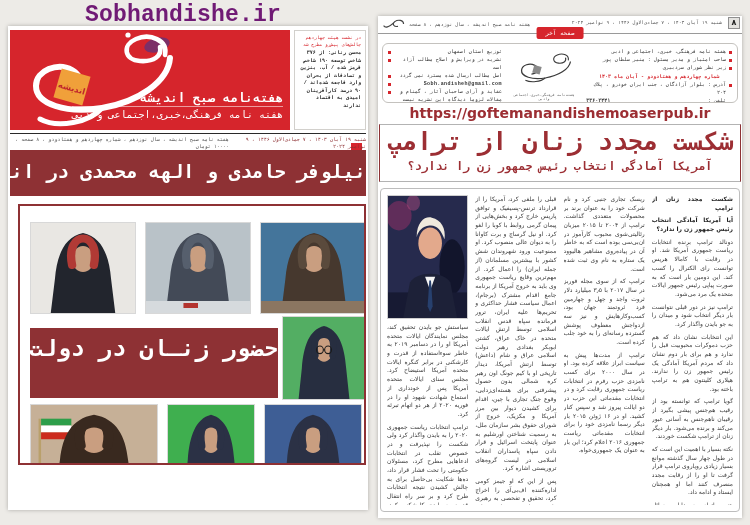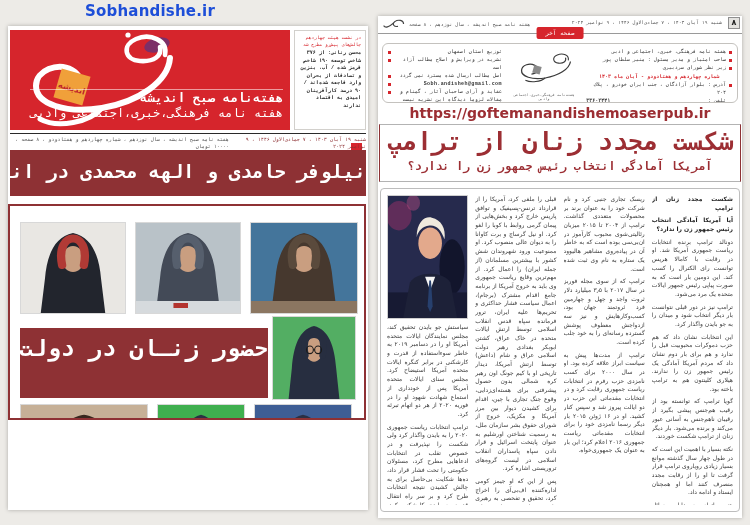--- a/index.html
+++ b/index.html
@@ -1,37 +1,37 @@
 <!DOCTYPE html>
 <html lang="fa"><head>
 <meta charset="utf-8">
 <style>
   html,body{margin:0;padding:0;width:750px;height:525px;overflow:hidden;
     background:#edebe7;font-family:"DejaVu Sans",sans-serif;}
   .rtl{direction:rtl;font-family:Liberation Mono, monospace;}
   .page{position:absolute;background:#fff;box-shadow:0 0 4px rgba(0,0,0,.28);}
   
-  .site-banner{position:absolute;left:85px;top:2px;font-size:15px;font-weight:bold;color:#1d4ed8;letter-spacing:.2px;}
+  .site-banner{position:absolute;left:85px;top:2px;font-size:23px;font-weight:bold;color:#701a75;letter-spacing:.2px;font-family:Liberation Mono, monospace;}
   
   #left-page{left:8px;top:26px;width:360px;height:484px;}
   .lp-masthead{position:absolute;left:2px;top:4px;width:280px;height:100px;background:var(--red);overflow:hidden;}
   .lp-mast-logo{position:absolute;left:0;top:0;width:178px;height:100px;}
   .lp-mast-title{position:absolute;right:7px;bottom:24px;color:#fff;font-size:12.5px;font-weight:bold;white-space:nowrap;}
-  .lp-mast-sub{position:absolute;right:7px;bottom:9px;color:#fff;font-size:12px;white-space:nowrap;border-top:1px solid rgba(255,255,255,.55);padding-top:16px;}
+  .lp-mast-sub{position:absolute;right:7px;bottom:9px;color:#fff;font-size:10px;white-space:nowrap;border-top:1px solid rgba(255,255,255,.55);padding-top:2px;}
   .lp-sidebox{position:absolute;left:286px;top:4px;width:72px;height:100px;background:#fff;border:1px solid #d2d0cc;box-sizing:border-box;padding:4px 4px 0 4px;overflow:hidden;text-align:right;}
   .lp-side-kicker{font-size:4.6px;color:var(--red);line-height:1.45;margin:0 0 2px 0;}
   .lp-side-body{font-size:5px;font-weight:bold;color:#1c1c1c;line-height:1.5;margin:0;}
   .lp-side-square{position:absolute;right:4px;bottom:4px;width:11px;height:11px;background:var(--red);}
   .lp-rule{position:absolute;left:2px;right:2px;top:107px;border-top:1px solid #2a2a2a;}
   .lp-dateline{position:absolute;left:2px;right:2px;top:110px;display:flex;justify-content:space-between;font-size:5px;}
   .lp-date-r{color:#8e3134;}
   .lp-date-l{color:#555;}
   .lp-banner{position:absolute;left:2px;right:2px;top:124px;height:46px;background:var(--maroon);color:#fff;
     font-size:19px;font-weight:bold;text-align:center;line-height:46px;white-space:nowrap;overflow:hidden;}
-  .lp-photobox{position:absolute;left:0;right:2px;top:178px;height:216px;border:2px solid var(--maroon);box-sizing:border-box;background:#fff;overflow:hidden;}
+  .lp-photobox{position:absolute;left:10px;right:2px;top:178px;height:261px;border:2px solid var(--maroon);box-sizing:border-box;background:#fff;overflow:hidden;}
   .lp-row{position:absolute;display:flex;gap:9px;}
   .lp-row1{left:10px;top:16px;height:92px;}
   .lp-row2{left:10px;top:198px;height:90px;}
   .lp-feature{position:absolute;left:10px;top:122px;width:248px;height:70px;background:var(--maroon);color:#fff;text-align:center;overflow:hidden;}
   .lp-feature-title{font-size:23px;font-weight:bold;margin:7px 0 1px 0;white-space:nowrap;}
   .lp-feature-sub{font-size:9px;margin:0;}
   .lp-glasses{position:absolute;left:262px;top:110px;width:84px;height:84px;}
   figure.portrait{margin:0;height:100%;overflow:hidden;border:1px solid #d8d8d8;box-sizing:border-box;}
   figure.portrait svg{width:100%;height:100%;display:block;}
   

